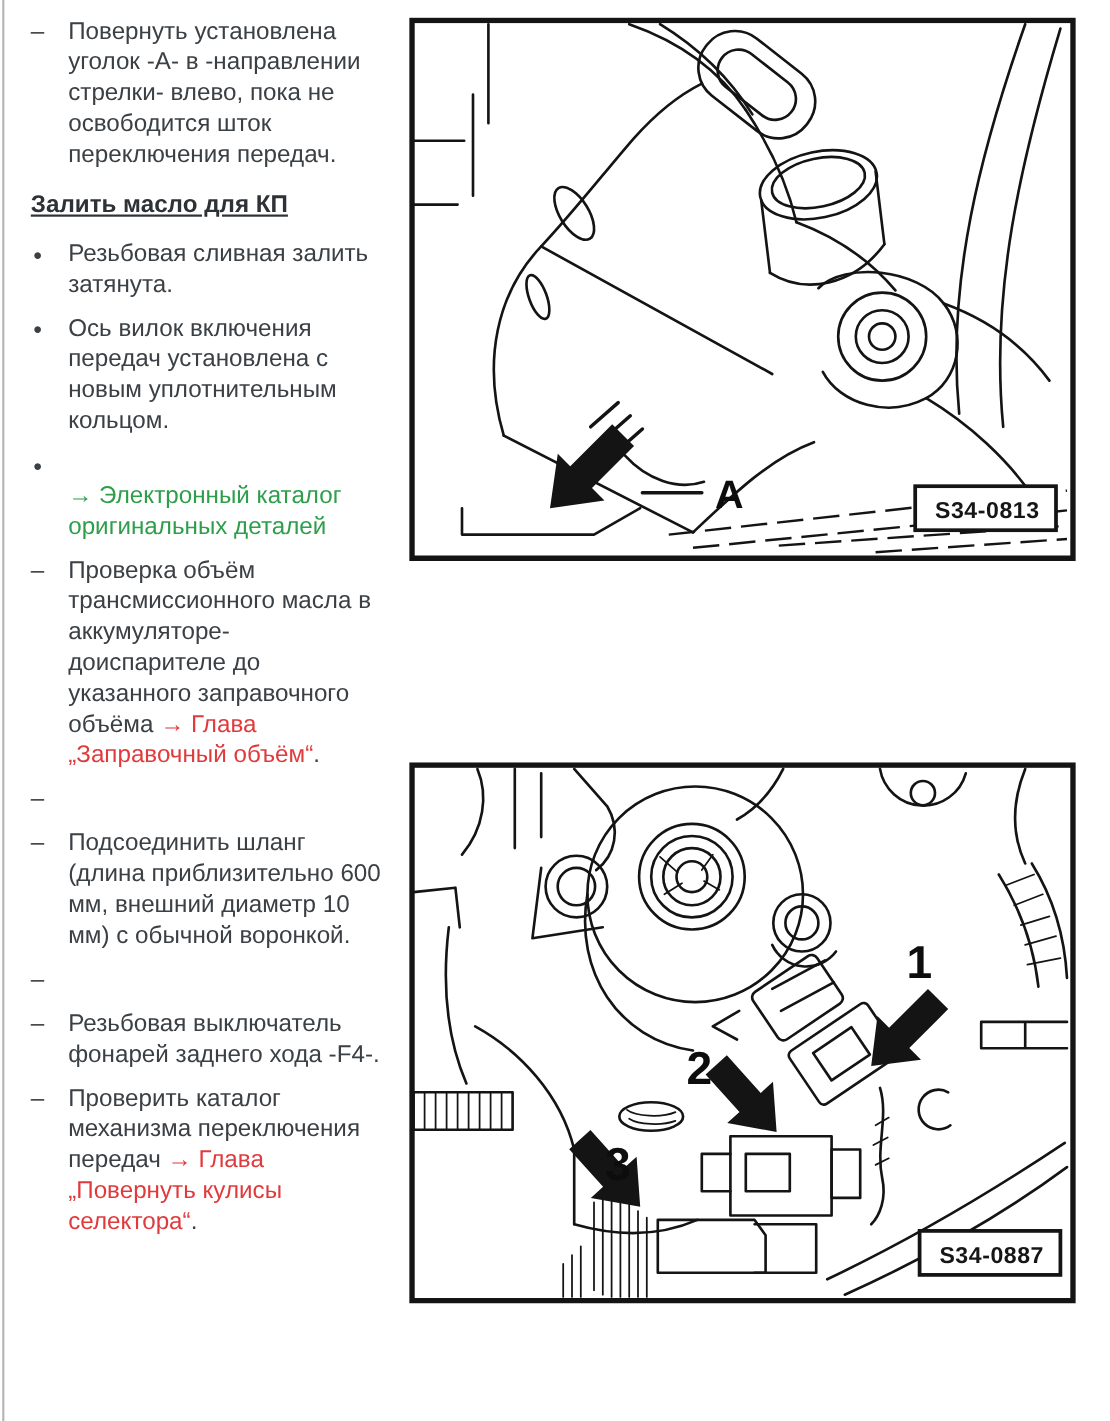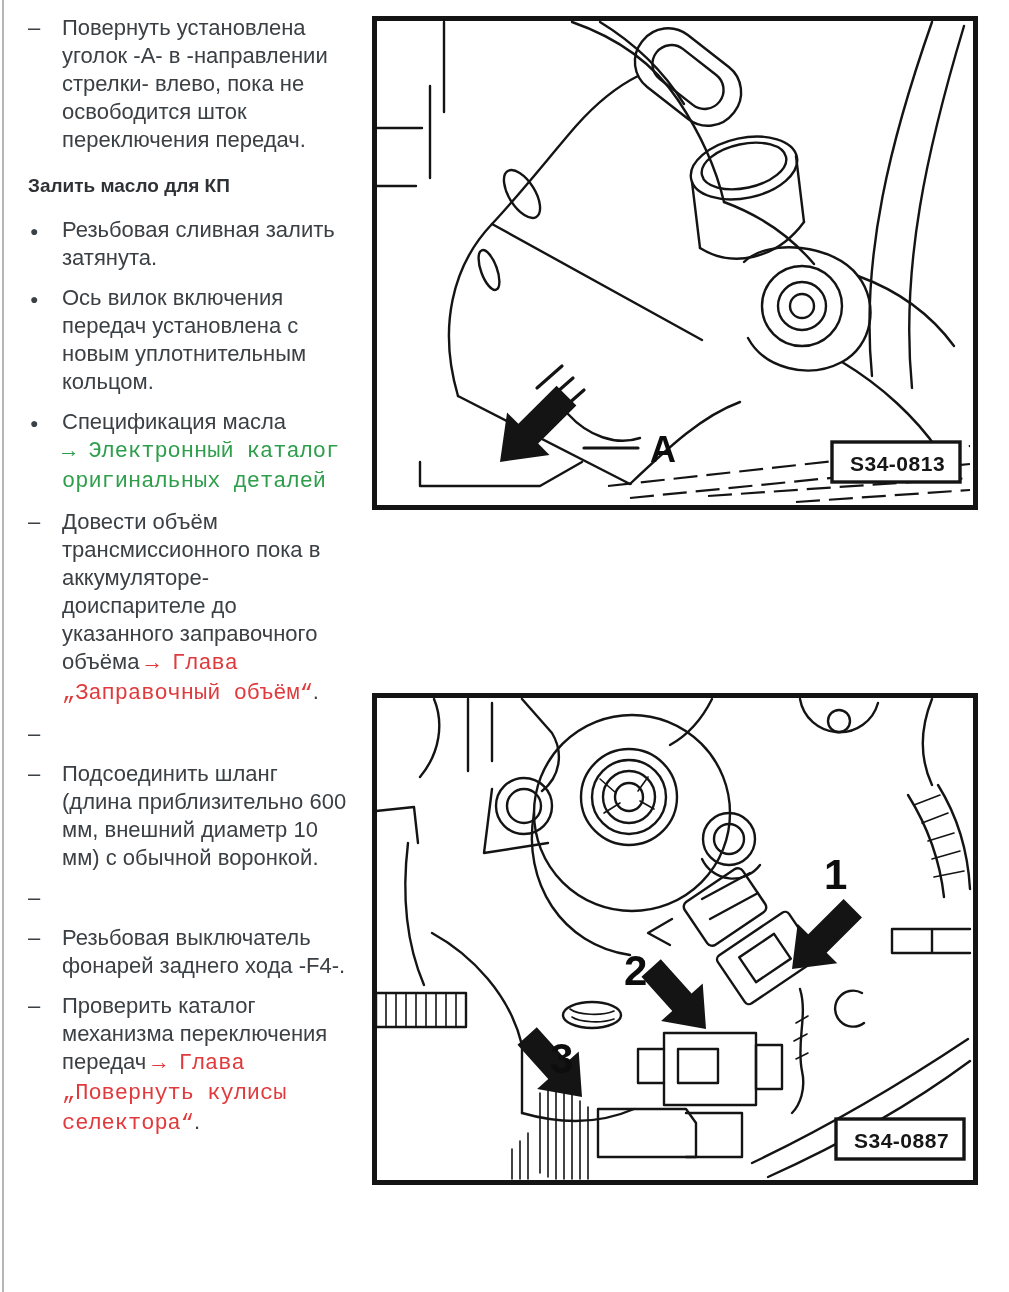--- a/index.html
+++ b/index.html
@@ -9,23 +9,23 @@
   *{margin:0;padding:0;box-sizing:border-box}
   html,body{width:1009px;height:1292px;overflow:hidden;background:var(--bg);}
   body{font-family:"Liberation Sans","DejaVu Sans",sans-serif;color:var(--text);position:relative;}
   .page{position:absolute;inset:0;background:var(--bg);}
   .left-rule{position:absolute;left:2px;top:0;width:2px;height:1292px;background:var(--rule);}
   .text-col{position:absolute;left:28px;top:14px;width:322px;font-size:22px;line-height:28px;}
   .item{display:flex;align-items:flex-start;margin-bottom:12px;}
   .mk{width:34px;flex:none;line-height:28px;}
   .mk.bullet{font-size:14px;line-height:28px;padding-top:1px;padding-left:2px;}
   .tx{width:286px;}
-  h2.hd{font-size:19px;line-height:28px;font-weight:bold;color:var(--heading);
-        margin:18px 0 16px 0;}
-  a.lnk{text-decoration:none;cursor:pointer;font-family:Liberation Mono, monospace;}
+  h2.hd{font-size:22px;line-height:28px;font-weight:bold;color:var(--heading);
+        margin:18px 0 16px 0;text-decoration:underline;}
+  a.lnk{text-decoration:none;cursor:pointer;}
   a.lnk.green{color:var(--green);}
   a.lnk.red{color:var(--red);}
   .fig{position:absolute;left:372px;background:var(--bg);}
   .fig-top{top:16px;}
   .fig-bottom{top:693px;}
   svg{display:block;}
   .frame{fill:none;stroke:var(--line);stroke-width:5;}
   .art{fill:none;stroke:var(--line);stroke-width:2.4;stroke-linecap:round;stroke-linejoin:round;}
   .art-thick{fill:none;stroke:var(--line);stroke-width:3.2;stroke-linecap:round;stroke-linejoin:round;}
   .art-thin{fill:none;stroke:var(--line);stroke-width:1.6;stroke-linecap:round;}
@@ -59,29 +59,29 @@
     </div>
 
     <div class="item">
       <span class="mk bullet">●</span>
       <span class="tx">Ось вилок включения передач установлена с новым уплотнительным кольцом.</span>
     </div>
 
     <div class="item">
       <span class="mk bullet">●</span>
       <span class="tx">
-        <span>Спецификация масла</span><br>
+        <br>
         <a class="lnk green">→ Электронный каталог оригинальных деталей</a>
       </span>
     </div>
 
     <div class="item">
       <span class="mk">–</span>
       <span class="tx">
-        <span>Довести объём трансмиссионного пока в аккумуляторе-доиспарителе до указанного заправочного объёма </span><a class="lnk red">→ Глава „Заправочный объём“</a><span>.</span>
+        <span>Проверка объём трансмиссионного масла в аккумуляторе-доиспарителе до указанного заправочного объёма </span><a class="lnk red">→ Глава „Заправочный объём“</a><span>.</span>
       </span>
     </div>
 
     <div class="item">
       <span class="mk">–</span>
     </div>
 
     <div class="item">
       <span class="mk">–</span>
       <span class="tx">Подсоединить шланг (длина приблизительно 600 мм, внешний диаметр 10 мм) с обычной воронкой.</span>

